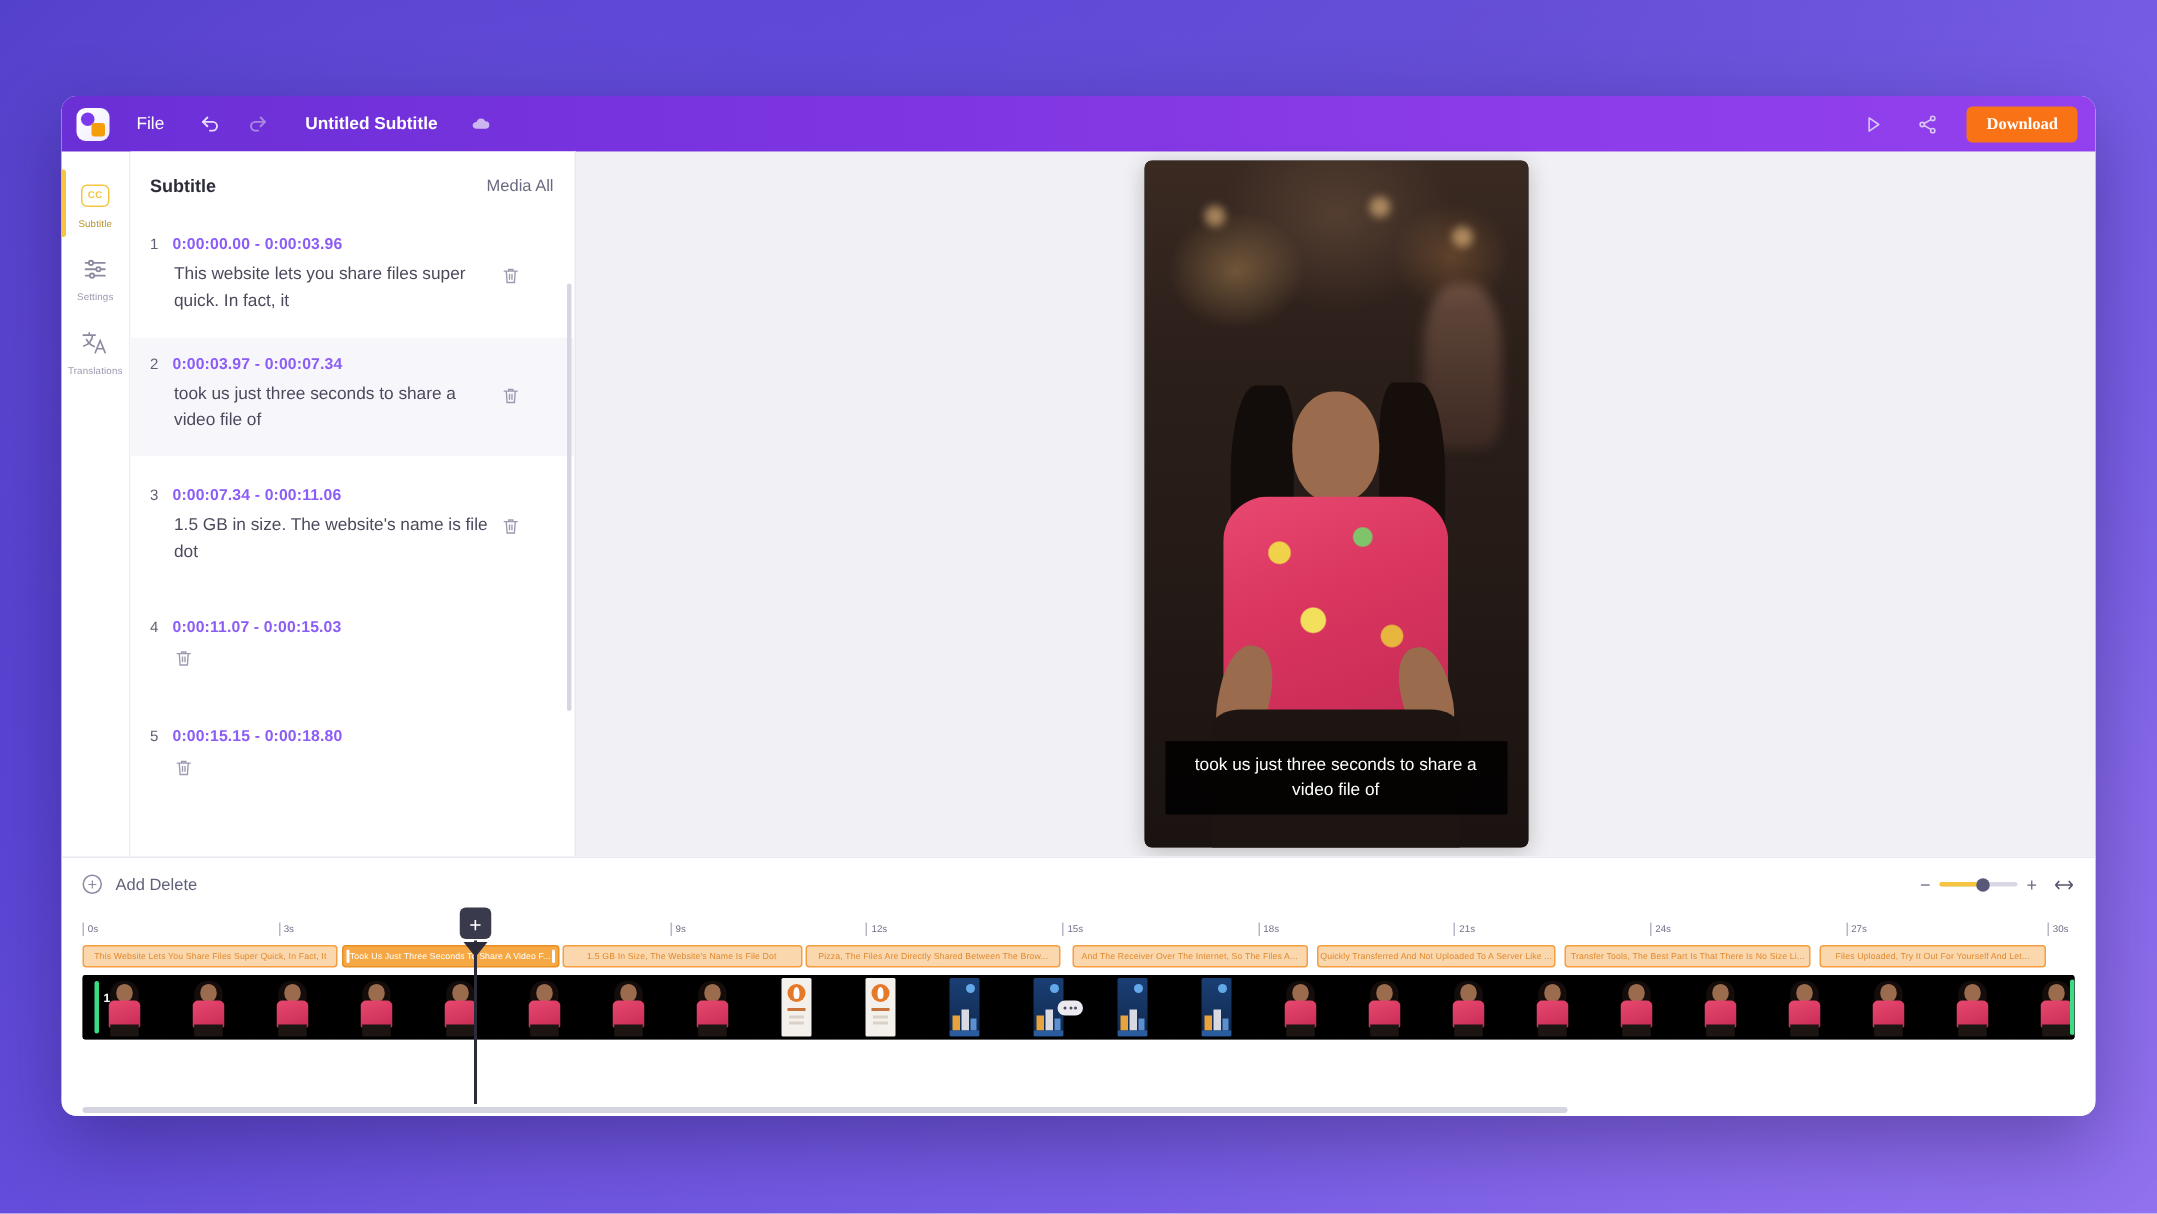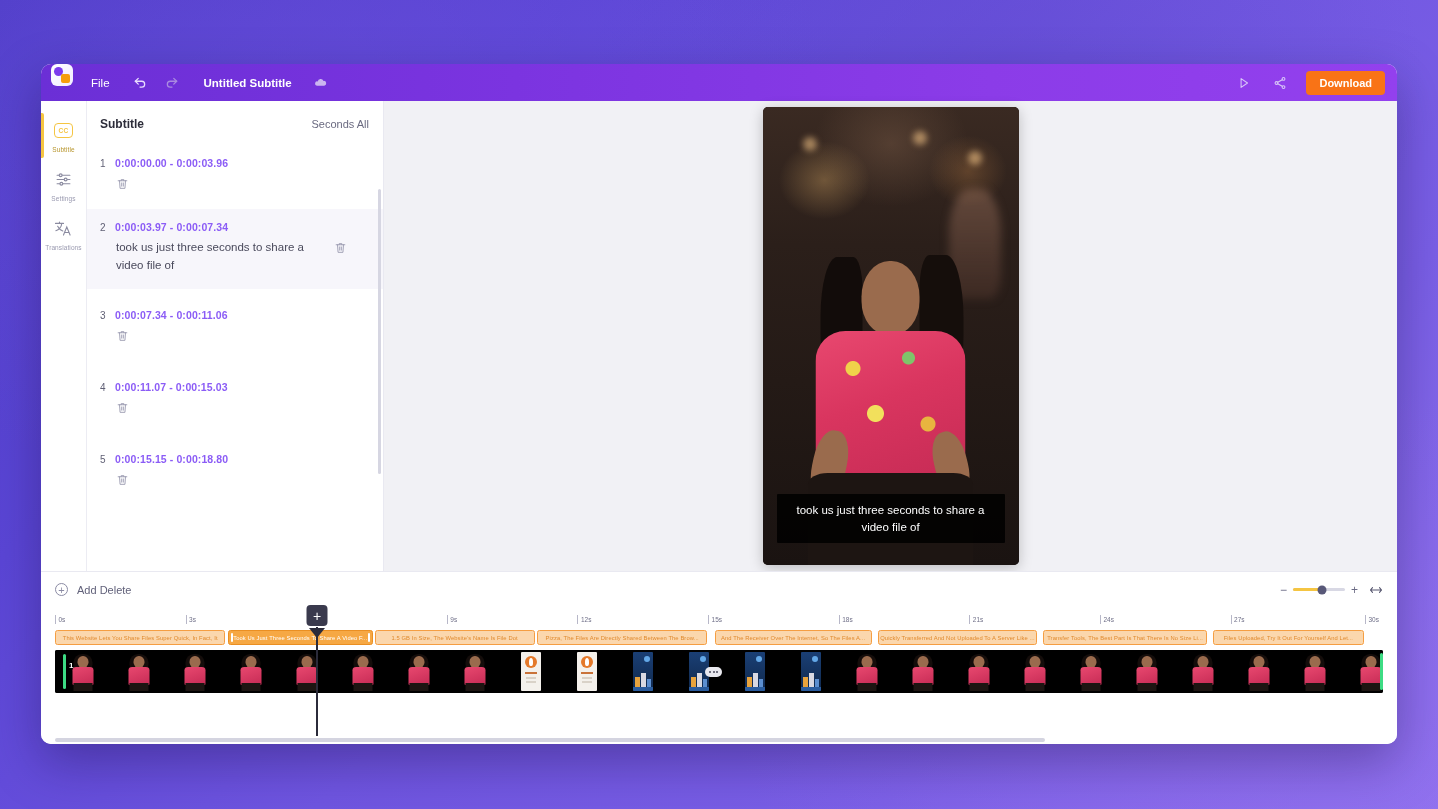--- a/index.html
+++ b/index.html
@@ -28,21 +28,21 @@
     border-radius: 10px;
     overflow: hidden;
     box-shadow: 0 18px 50px rgba(20,10,60,.35);
     display: flex; flex-direction: column;
   }
 
   
   .topbar {
     height: 37px; flex: 0 0 37px;
     background: linear-gradient(90deg, #6b2fd6 0%, #7b34e0 35%, #8b3ce8 70%, #9340ee 100%);
-    display: flex; 
+    display: flex; align-items: center;
     padding: 0 12px 0 10px;
     position: relative;
   }
   .logo {
     width: 22px; height: 22px; border-radius: 6px;
     background: linear-gradient(135deg,#ffffff 0%,#f0ecff 100%);
     display: flex; align-items: center; justify-content: center;
     position: relative; flex: 0 0 22px;
   }
   .logo .dot-a { width: 9px; height: 9px; border-radius: 50%; background: #7c3aed; position: absolute; left: 3px; top: 3px; }
@@ -63,21 +63,21 @@
     margin-left: 18px; display: flex; align-items: center; gap: 22px;
   }
   .cloud-ic { color: #cbb6f0; font-size: 12px; display:flex; }
   .tb-right { margin-left: auto; display: flex; align-items: center; gap: 4px; }
   .tb-right .tb-icon { color: #d8c7f7; font-size: 14px; }
   .download-btn {
     background: #f97316; color: #ffffff;
     font-size: 11px; font-weight: bold;
     padding: 6px 13px; border-radius: 4px;
     margin-left: 8px; cursor: pointer; border: none;
-    font-family: Liberation Sans, sans-serif;
+    font-family: Liberation Serif, serif;
   }
 
   
   .body-area { flex: 1; display: flex; min-height: 0; }
 
   
   .rail {
     width: 46px; flex: 0 0 46px;
     background: #ffffff;
     border-right: 1px solid #ececf3;
@@ -408,31 +408,32 @@
               <path d="M13 20l4.5-11L22 20M14.8 16.5h5.4"></path>
             </svg>
         </span>
         <span class="rail-lbl">Translations</span>
       </div>
     </div>
 
     <div class="subpanel">
       <div class="subpanel-head">
         <span class="subpanel-title">Subtitle</span>
-        <span class="delete-all">Seconds All</span>
+        <span class="delete-all">Media All</span>
       </div>
 
       <div class="sub-list">
 
         <div class="sub-item">
           <div class="sub-row1">
             <span class="sub-idx">1</span>
             <span class="sub-time">0:00:00.00 - 0:00:03.96</span>
           </div>
           <div class="sub-row2">
+            <span class="sub-text">This website lets you share files super quick. In fact, it</span>
             <span class="trash">
               <svg width="13" height="14" viewBox="0 0 24 24" fill="none" stroke="currentColor" stroke-width="1.7" stroke-linecap="round">
                   <path d="M4 6h16M9.5 6V4h5v2M6.5 6l1 14h9l1-14M10.5 10v6M13.5 10v6"></path>
                 </svg>
             </span>
           </div>
         </div>
 
         <div class="sub-item shaded">
           <div class="sub-row1">
@@ -448,20 +449,21 @@
             </span>
           </div>
         </div>
 
         <div class="sub-item" style="padding-top:20px">
           <div class="sub-row1">
             <span class="sub-idx">3</span>
             <span class="sub-time">0:00:07.34 - 0:00:11.06</span>
           </div>
           <div class="sub-row2">
+            <span class="sub-text">1.5 GB in size. The website's name is file dot</span>
             <span class="trash">
               <svg width="13" height="14" viewBox="0 0 24 24" fill="none" stroke="currentColor" stroke-width="1.7" stroke-linecap="round">
                   <path d="M4 6h16M9.5 6V4h5v2M6.5 6l1 14h9l1-14M10.5 10v6M13.5 10v6"></path>
                 </svg>
             </span>
           </div>
         </div>
 
         <div class="sub-item" style="padding-top:20px">
           <div class="sub-row1">

